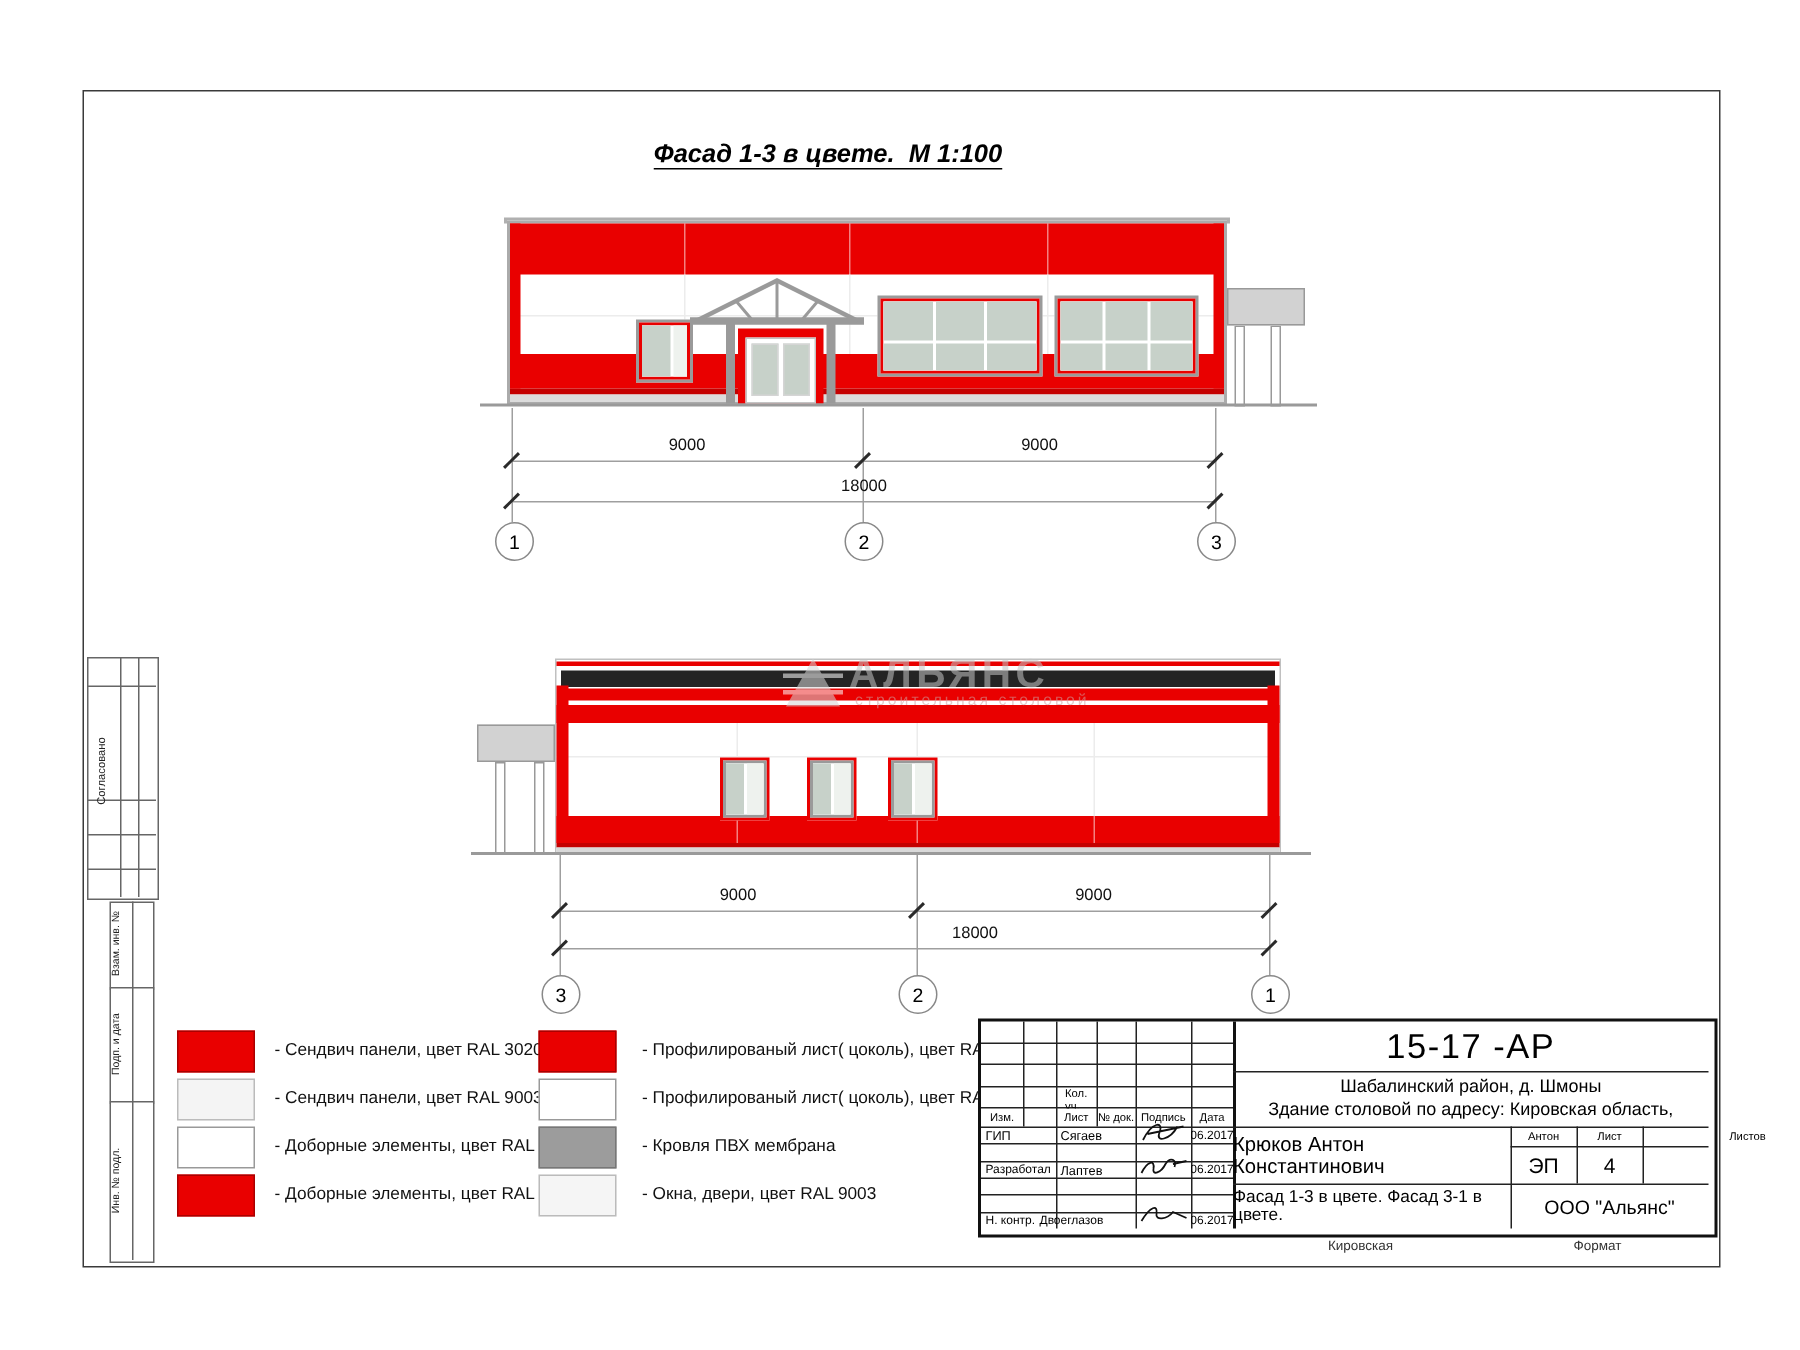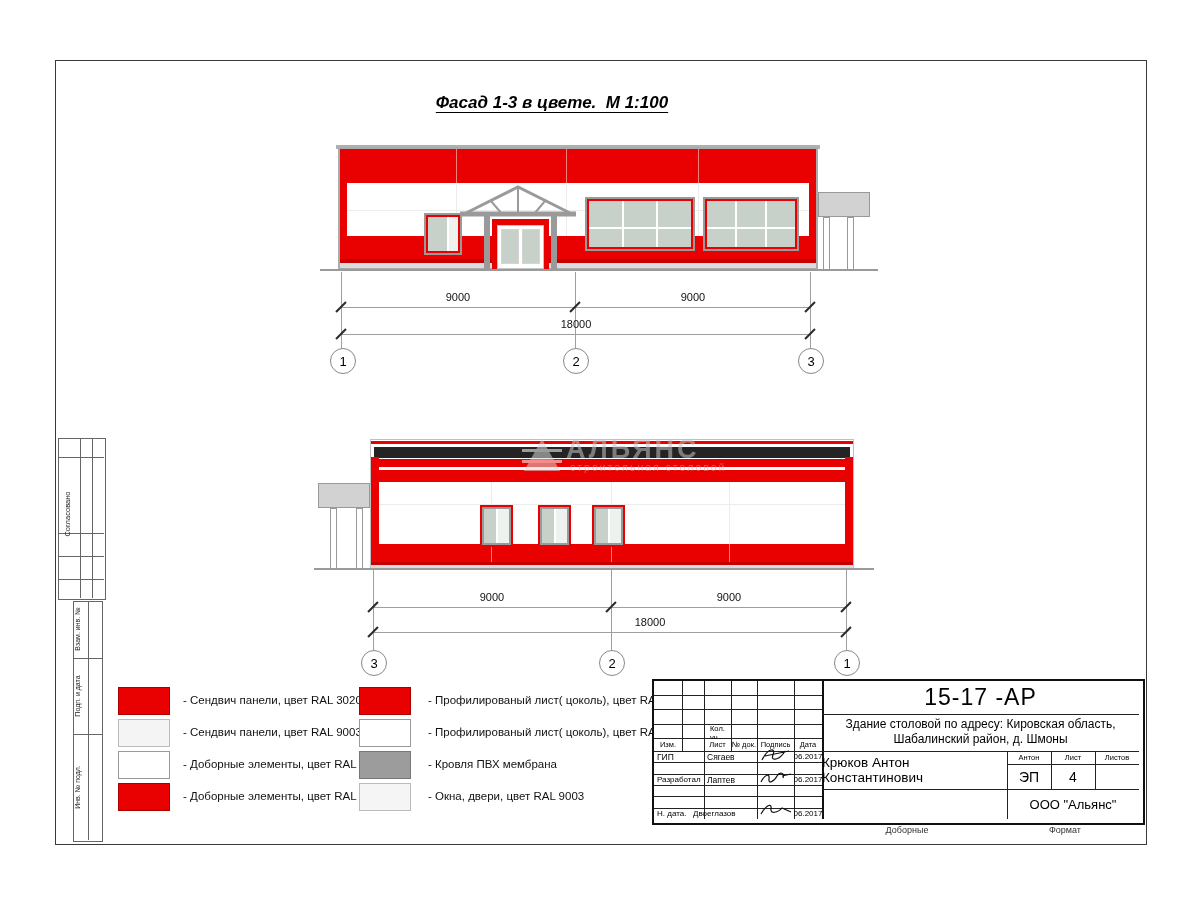--- a/index.html
+++ b/index.html
@@ -276,51 +276,52 @@
     <div class="cell" style="left:77px;top:57px;width:26px;height:13px;font-size:7.5px;">№ док.</div>
     <div class="cell" style="left:103px;top:57px;width:37px;height:13px;font-size:7.5px;text-align:right;">Подпись</div>
     <div class="cell" style="left:140px;top:57px;width:28px;height:13px;font-size:7.5px;">Дата</div>
 
     <div class="cell cell-l" style="left:0;top:70px;width:50px;height:11px;font-size:8.5px;">ГИП</div>
     <div class="cell cell-l" style="left:50px;top:70px;width:53px;height:11px;font-size:8.5px;">Сягаев</div>
     <div class="cell" style="left:140px;top:70px;width:28px;height:11px;font-size:8px;">06.2017</div>
     <div class="cell cell-l" style="left:0;top:93px;width:50px;height:11px;font-size:8px;">Разработал</div>
     <div class="cell cell-l" style="left:50px;top:93px;width:53px;height:11px;font-size:8.5px;">Лаптев</div>
     <div class="cell" style="left:140px;top:93px;width:28px;height:11px;font-size:8px;">06.2017</div>
-    <div class="cell cell-l" style="left:0;top:127px;width:50px;height:11px;font-size:8px;">Н. дата.</div>
+    <div class="cell cell-l" style="left:0;top:127px;width:50px;height:11px;font-size:8px;">Н. контр.</div>
     <div class="cell cell-l" style="left:36px;top:127px;width:53px;height:11px;font-size:8px;">Двоеглазов</div>
     <div class="cell" style="left:140px;top:127px;width:28px;height:11px;font-size:8px;">06.2017</div>
 
     <svg class="sig" style="left:104px;top:64px;" width="36" height="20" viewBox="0 0 36 20">
       <path d="M4 15 C10 3,18 2,15 10 C12 17,22 15,27 6 M7 11 L31 6" stroke="#111" stroke-width="1.2" fill="none"></path>
     </svg>
     <svg class="sig" style="left:104px;top:88px;" width="36" height="18" viewBox="0 0 36 18">
       <path d="M3 13 C7 5,12 4,11 10 C10 15,16 13,19 7 C22 2,27 4,25 9 M24 7 L33 5" stroke="#111" stroke-width="1.2" fill="none"></path>
     </svg>
     <svg class="sig" style="left:104px;top:119px;" width="36" height="19" viewBox="0 0 36 19">
       <path d="M3 14 C9 4,14 3,13 9 C12 14,20 13,24 8 L33 12" stroke="#111" stroke-width="1.2" fill="none"></path>
     </svg>
 
     <div class="tb-lh" style="left:168px;top:33px;width:317px;"></div>
     <div class="cell" style="left:168px;top:0;width:317px;height:33px;font-size:23px;letter-spacing:1px;">15-17 -АР</div>
     <div class="abs" style="left:168px;top:36px;width:317px;height:34px;text-align:center;font-size:12px;line-height:15px;">
+      <div>Шабалинский район, д. Шмоны</div>
       <div>Здание столовой по адресу: Кировская область,</div>
-      <div>Шабалинский район, д. Шмоны</div>
     </div>
     <div class="tb-lh" style="left:168px;top:108px;width:317px;"></div>
     <div class="tb-lv" style="left:353px;top:70px;height:68px;"></div>
     <div class="cell" style="left:168px;top:70px;width:185px;height:38px;font-size:13.5px;">Крюков Антон Константинович</div>
     <div class="tb-lv" style="left:397px;top:70px;height:38px;"></div>
     <div class="tb-lv" style="left:441px;top:70px;height:38px;"></div>
     <div class="tb-lh" style="left:353px;top:83px;width:132px;"></div>
     <div class="cell" style="left:353px;top:70px;width:44px;height:13px;font-size:7.5px;">Антон</div>
     <div class="cell" style="left:397px;top:70px;width:44px;height:13px;font-size:7.5px;">Лист</div>
-    <div class="cell" style="left:441px;top:70px;width:44px;height:13px;font-size:7.5px;">Листов</div>
+    <div class="cell" style="left:441px;top:70px;width:44px;height:13px;font-size:7.5px;padding-left:48px;">Листов</div>
     <div class="cell" style="left:353px;top:83px;width:44px;height:25px;font-size:14px;">ЭП</div>
     <div class="cell" style="left:397px;top:83px;width:44px;height:25px;font-size:14px;">4</div>
     <div class="cell" style="left:441px;top:83px;width:44px;height:25px;font-size:14px;"></div>
+    <div class="cell" style="left:168px;top:108px;width:185px;height:30px;font-size:11.5px;">Фасад 1-3 в цвете. Фасад 3-1 в цвете.</div>
     <div class="cell" style="left:353px;top:108px;width:132px;height:30px;font-size:13px;">ООО "Альянс"</div>
   </div>
 
-  <div class="abs" style="left:857px;top:825px;width:100px;text-align:center;font-size:9px;color:#333;">Доборные</div>
+  <div class="abs" style="left:857px;top:825px;width:100px;text-align:center;font-size:9px;color:#333;">Кировская</div>
   <div class="abs" style="left:1015px;top:825px;width:100px;text-align:center;font-size:9px;color:#333;">Формат</div>
 
 </div>
 
 </body></html>

